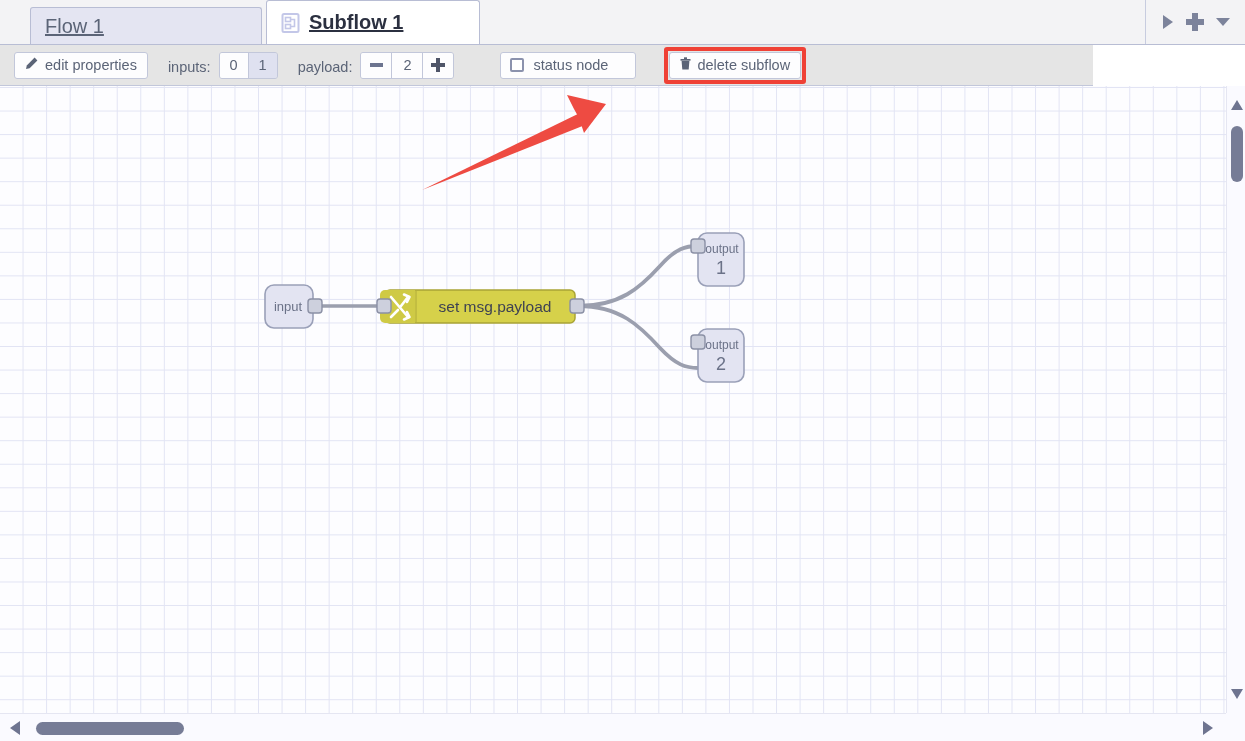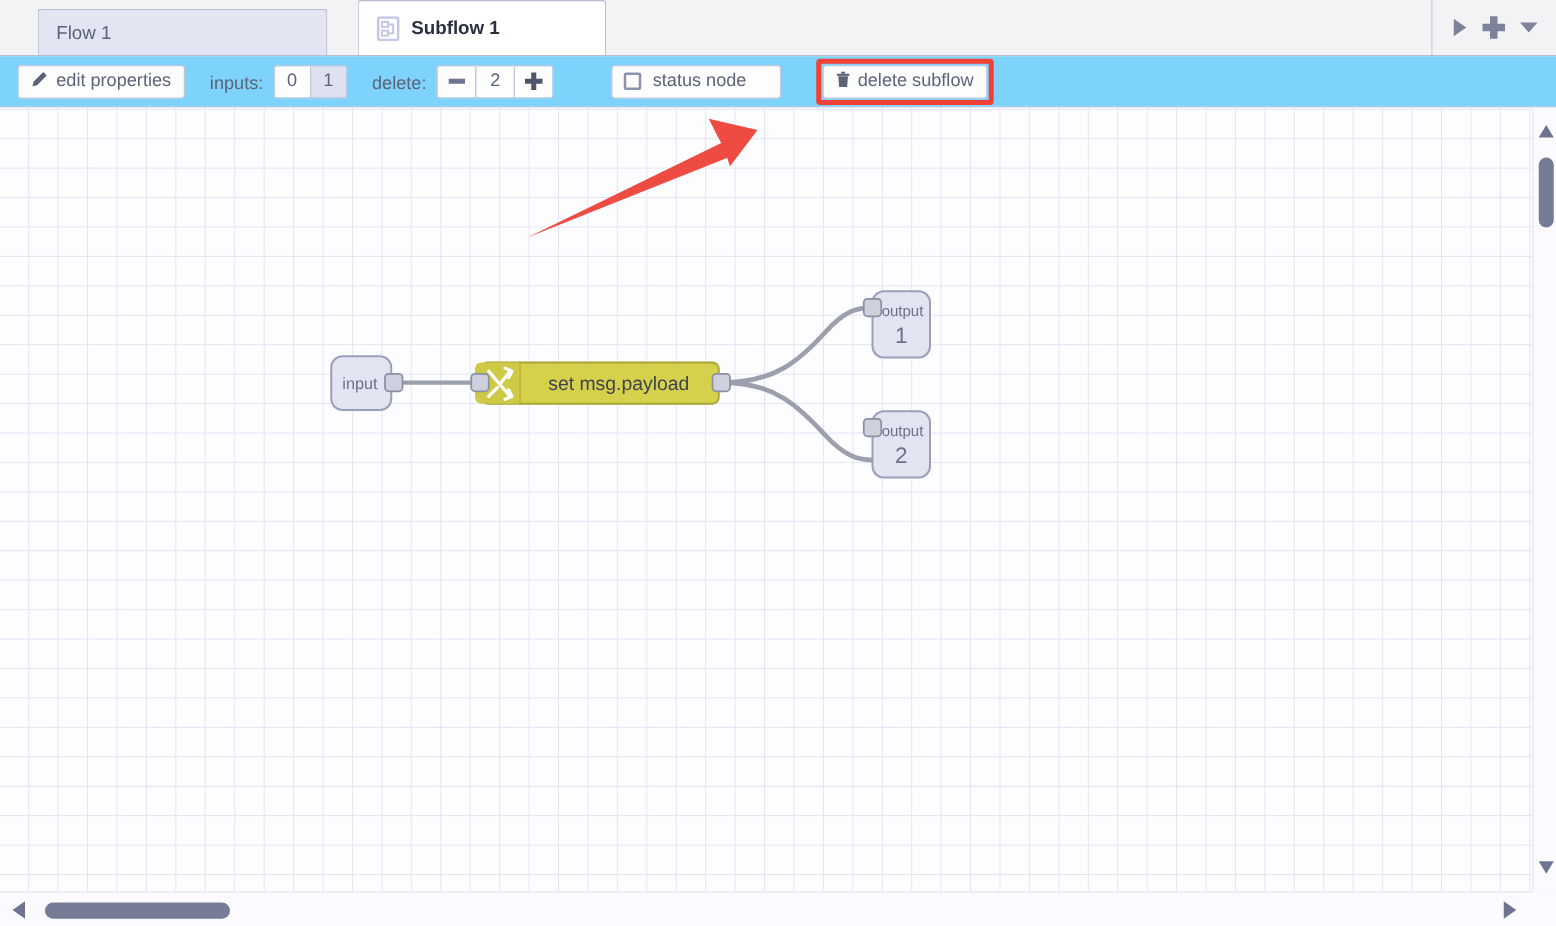--- a/index.html
+++ b/index.html
@@ -35,41 +35,42 @@
     align-items: flex-end;
     overflow: hidden;
   }
   .tab {
     position: relative;
     height: 37px;
     margin-top: 8px;
     box-sizing: border-box;
     display: flex;
     align-items: center;
-    font-size: 15px;
+    font-size: 20px;
     border: 1px solid #b8bdd4;
     border-bottom: none;
     border-radius: 3px 3px 0 0;
     padding: 0 14px;
     cursor: pointer;
     user-select: none;
+    text-decoration: underline;
   }
   .tab.inactive {
     background: #e4e5f2;
     color: #5b6477;
     margin-left: 30px;
     width: 232px;
     font-weight: normal;
   }
   .tab.active {
     background: #ffffff;
     color: #2b3040;
     font-weight: bold;
-    margin-left: 24px;
-    width: 199px;
+    margin-left: 4px;
+    width: 214px;
     height: 44px;
     margin-top: 1px;
     border-color: #b8bdd4;
     z-index: 3;
     align-items: center;
   }
   .tab-icon {
     width: 19px; height: 20px;
     margin-right: 9px;
     flex: 0 0 auto;
@@ -113,22 +114,22 @@
     width: 0; height: 0;
     border-top: 8px solid #7c839b;
     border-left: 7px solid transparent;
     border-right: 7px solid transparent;
   }
 
   
   .subflow-toolbar {
     position: absolute;
     left: 0; top: 45px;
-    width: 1245px; height: 41px;
-    background: #7dd3fc;
+    width: 1093px; height: 41px;
+    background: #e5e5e5;
     border-bottom: 1px solid #c2c7da;
     box-sizing: border-box;
     display: flex;
     align-items: center;
     padding-left: 14px;
     font-size: 14.5px;
     color: #5b6477;
   }
   .tb-btn {
     height: 27px;
@@ -366,21 +367,21 @@
     </span>
     <span>edit properties</span>
   </div>
 
   <span class="tb-label">inputs:</span>
   <div class="seg-group">
     <div class="seg">0</div>
     <div class="seg selected">1</div>
   </div>
 
-  <span class="tb-label">delete:</span>
+  <span class="tb-label">payload:</span>
   <div class="step-group">
     <div class="step-btn">
       <span class="minus-g"></span>
     </div>
     <div class="step-val">2</div>
     <div class="step-btn">
       <span class="plus-g"></span>
     </div>
   </div>
 

